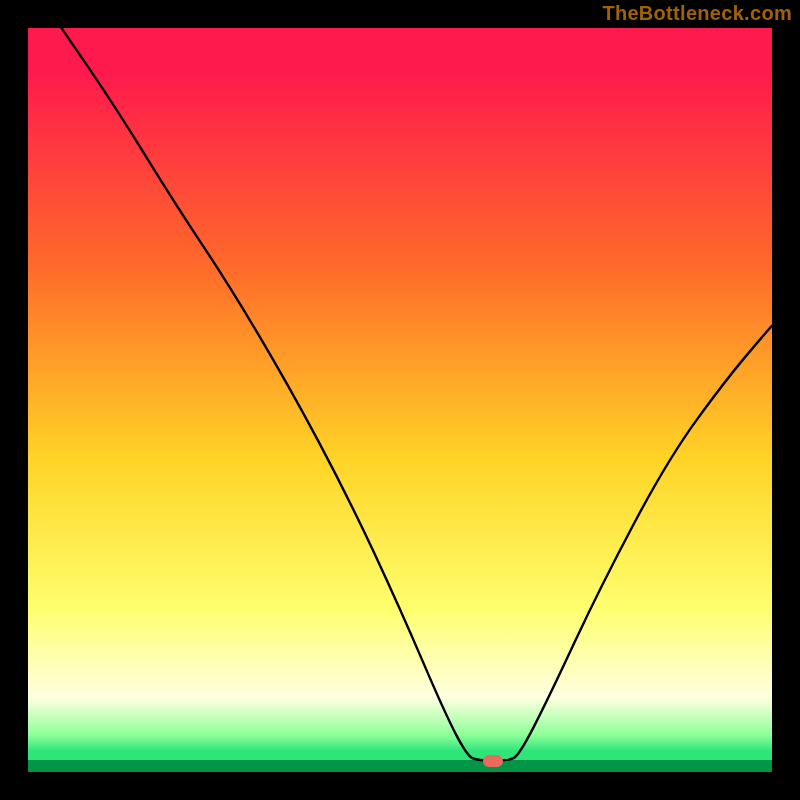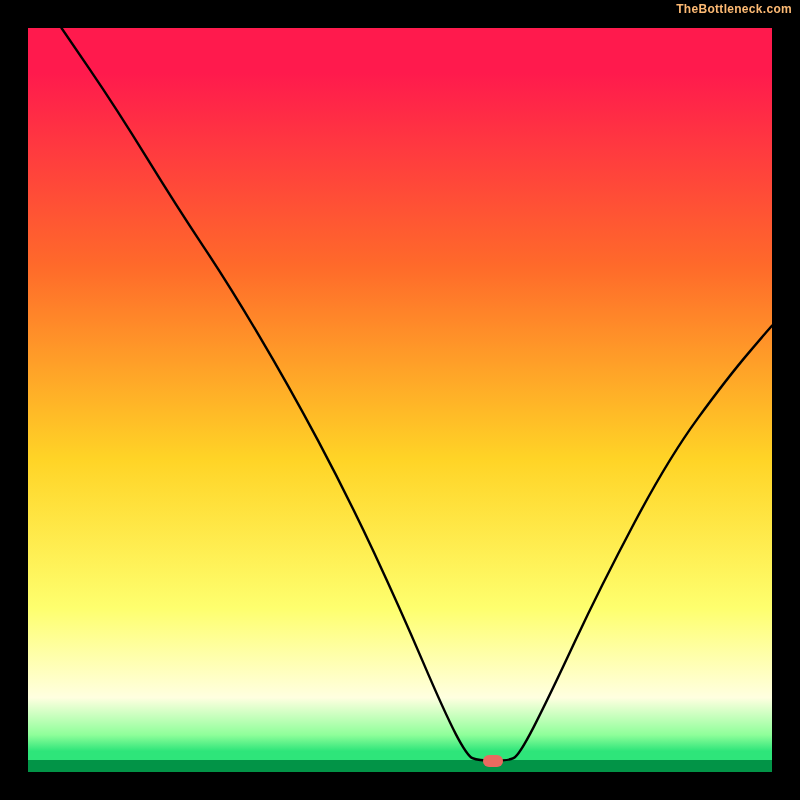--- a/index.html
+++ b/index.html
@@ -13,22 +13,22 @@
   .stage {
     position: relative;
     width: 800px;
     height: 800px;
     background: #000;
   }
   .attribution {
     position: absolute;
     top: 2px;
     right: 8px;
-    color: #fdba74;
-    font-size: 12px;
+    color: #a16207;
+    font-size: 20px;
     font-weight: 600;
     letter-spacing: 0.3px;
   }
   .plot-frame {
     position: absolute;
     left: 28px;
     top: 28px;
     width: 744px;
     height: 744px;
     background: #000;

